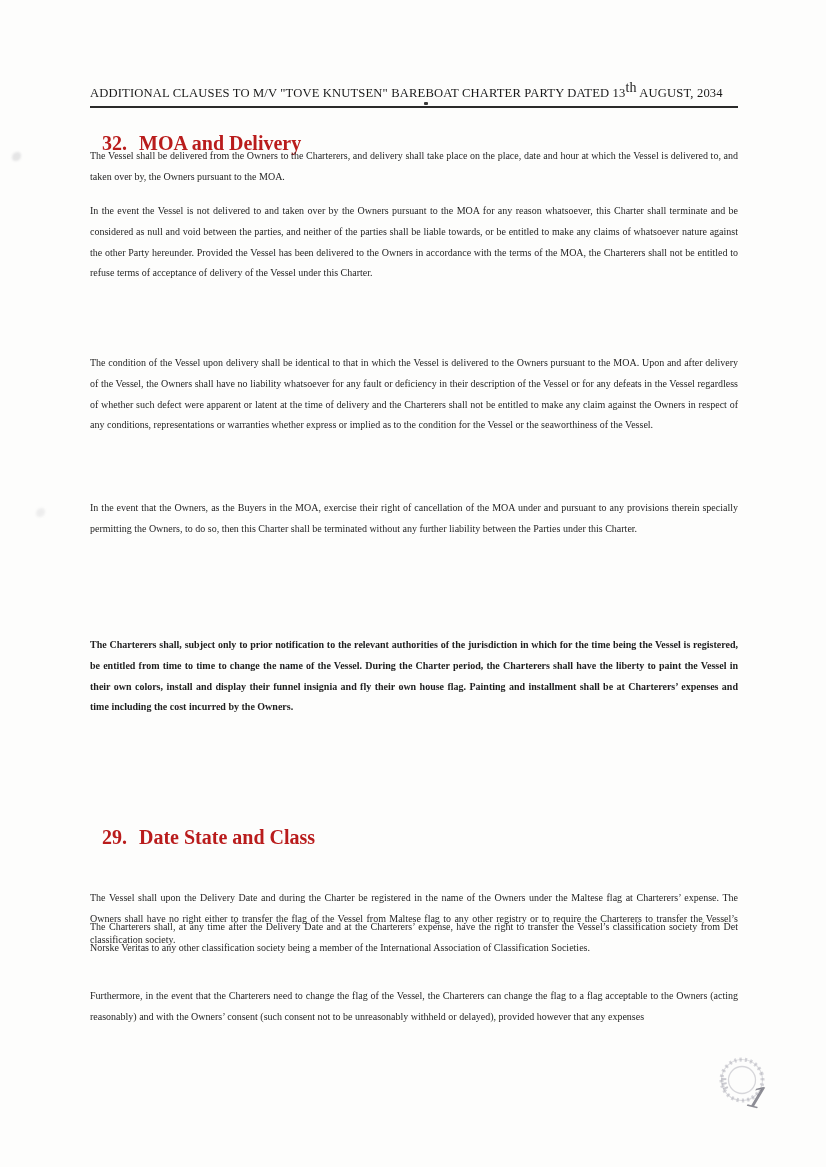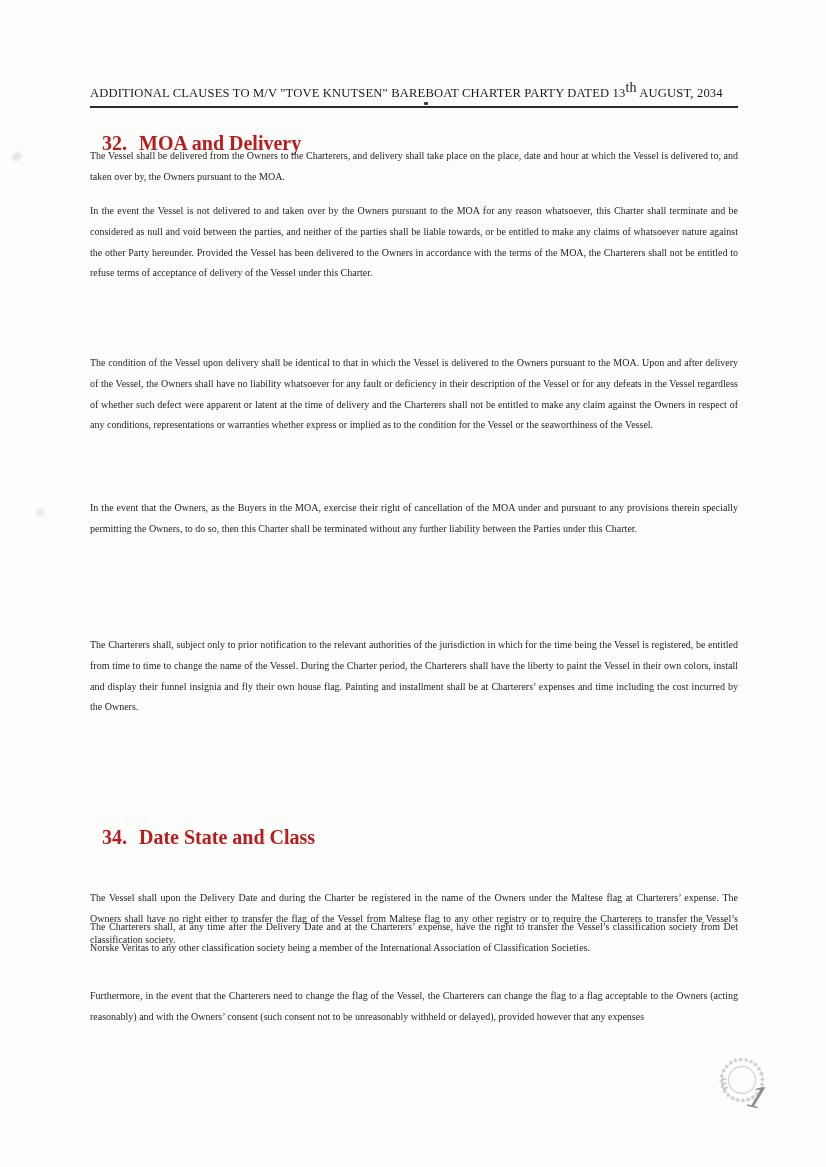--- a/index.html
+++ b/index.html
@@ -43,21 +43,21 @@
     margin: 0;
     color: #1f1f1f;
   }
   
   .h32   { top: 120px; }
   .p32-1 { top: 146px; }
   .p32-2 { top: 201px; }
   .p32-3 { top: 353px; }
   .p32-4 { top: 498px; }
   .h33   { top: 610px; }
-  .p33-1 { top: 635px; }
+  .p33-1 { top: 635px; font-weight: bold; }
   .p33-2 { top: 733px; }
   .h34   { top: 814px; }
   .p34-1 { top: 840px; margin-top: 48px; }
   .p34-2 { top: 917px; }
   .p34-3 { top: 986px; }
 
   .underline-dot {
     position: absolute;
     left: 424px; top: 102px;
     width: 4px; height: 2.5px;
@@ -108,21 +108,21 @@
     <span class="clause-num">32.</span><span>MOA and Delivery</span>
   </h2>
   <p class="block para p32-1">The Vessel shall be delivered from the Owners to the Charterers, and delivery shall take place on the place, date and hour at which the Vessel is delivered to, and taken over by, the Owners pursuant to the MOA.</p>
   <p class="block para p32-2">In the event the Vessel is not delivered to and taken over by the Owners pursuant to the MOA for any reason whatsoever, this Charter shall terminate and be considered as null and void between the parties, and neither of the parties shall be liable towards, or be entitled to make any claims of whatsoever nature against the other Party hereunder. Provided the Vessel has been delivered to the Owners in accordance with the terms of the MOA, the Charterers shall not be entitled to refuse terms of acceptance of delivery of the Vessel under this Charter.</p>
   <p class="block para p32-3">The condition of the Vessel upon delivery shall be identical to that in which the Vessel is delivered to the Owners pursuant to the MOA. Upon and after delivery of the Vessel, the Owners shall have no liability whatsoever for any fault or deficiency in their description of the Vessel or for any defeats in the Vessel regardless of whether such defect were apparent or latent at the time of delivery and the Charterers shall not be entitled to make any claim against the Owners in respect of any conditions, representations or warranties whether express or implied as to the condition for the Vessel or the seaworthiness of the Vessel.</p>
   <p class="block para p32-4">In the event that the Owners, as the Buyers in the MOA, exercise their right of cancellation of the MOA under and pursuant to any provisions therein specially permitting the Owners, to do so, then this Charter shall be terminated without any further liability between the Parties under this Charter.</p>
 
   <p class="block para p33-1">The Charterers shall, subject only to prior notification to the relevant authorities of the jurisdiction in which for the time being the Vessel is registered, be entitled from time to time to change the name of the Vessel. During the Charter period, the Charterers shall have the liberty to paint the Vessel in their own colors, install and display their funnel insignia and fly their own house flag. Painting and installment shall be at Charterers’ expenses and time including the cost incurred by the Owners.</p>
 
   <h2 class="block clause-heading h34">
-    <span class="clause-num">34.</span><span>Date State and Class</span>
+    <span class="clause-num">29.</span><span>Date State and Class</span>
   </h2>
   <p class="block para p34-1">The Vessel shall upon the Delivery Date and during the Charter be registered in the name of the Owners under the Maltese flag at Charterers’ expense. The Owners shall have no right either to transfer the flag of the Vessel from Maltese flag to any other registry or to require the Charterers to transfer the Vessel’s classification society.</p>
   <p class="block para p34-2">The Charterers shall, at any time after the Delivery Date and at the Charterers’ expense, have the right to transfer the Vessel’s classification society from Det Norske Veritas to any other classification society being a member of the International Association of Classification Societies.</p>
   <p class="block para p34-3">Furthermore, in the event that the Charterers need to change the flag of the Vessel, the Charterers can change the flag to a flag acceptable to the Owners (acting reasonably) and with the Owners’ consent (such consent not to be unreasonably withheld or delayed), provided however that any expenses</p>
 
   <svg class="stamp" viewBox="0 0 56 56">
     <circle cx="28" cy="27" r="20.5" fill="none" stroke="#a2a2ad" stroke-width="4" stroke-dasharray="2.2 3.1" opacity="0.5" transform="rotate(-20 28 27)"></circle>
     <circle cx="28" cy="27" r="20.5" fill="none" stroke="#9898a4" stroke-width="1.2" opacity="0.35"></circle>
     <circle cx="28" cy="27" r="13.5" fill="none" stroke="#9898a4" stroke-width="1.3" opacity="0.45"></circle>
     <path d="M 12 36 A 20.5 20.5 0 0 1 10 24" fill="none" stroke="#8f8f9c" stroke-width="5" stroke-dasharray="2 2.6" opacity="0.55"></path>

